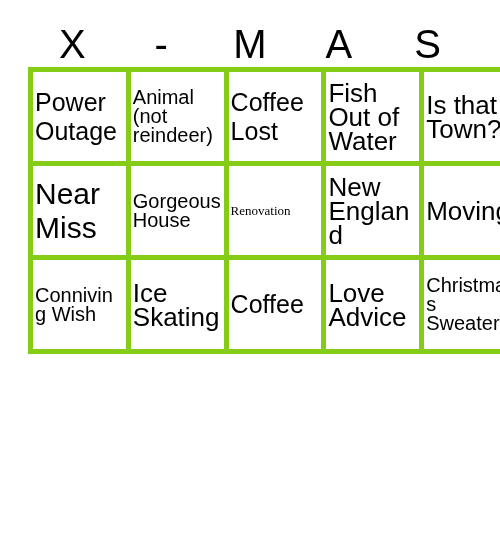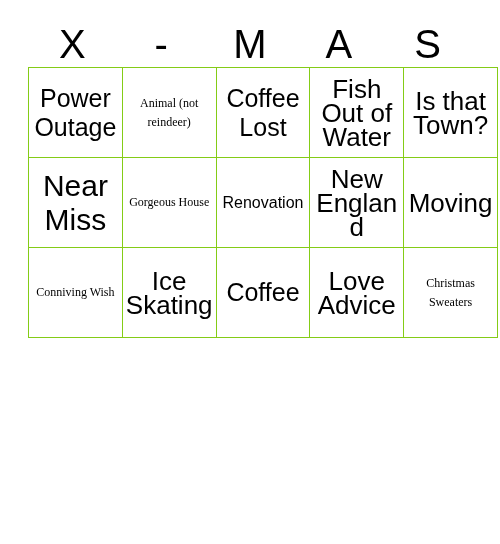--- a/index.html
+++ b/index.html
@@ -44,38 +44,37 @@
     width: 444px;
     border-collapse: collapse;
     table-layout: fixed;
   }
   .grid tr {
     height: 89px;
   }
   .grid td {
     width: 88.8px;
     height: 89px;
-    border: 1px solid #84cc16;
-    text-align: center;
+    border: 5px solid #84cc16;
     vertical-align: middle;
     padding: 0 2px;
     overflow: hidden;
     word-wrap: break-word;
   }
   .cell-text {
     display: block;
     width: 100%;
   }
 
   
   .fs-xl  { font-size: 30px; line-height: 34px; }
   .fs-lg  { font-size: 25px; line-height: 29px; }
   .fs-md  { font-size: 26px; line-height: 24px; }
-  .fs-sm  { font-size: 12px; line-height: 19px; font-family: Liberation Serif, serif; }
-  .fs-xs  { font-size: 16px; line-height: 16px; }
+  .fs-sm  { font-size: 20px; line-height: 19px; }
+  .fs-xs  { font-size: 13px; line-height: 16px; font-family: Liberation Serif, serif; }
 </style>
 </head>
 <body>
 
 <div class="card">
 
   <div class="header-row">
     <div class="header-cell">X</div>
     <div class="header-cell">-</div>
     <div class="header-cell">M</div>

